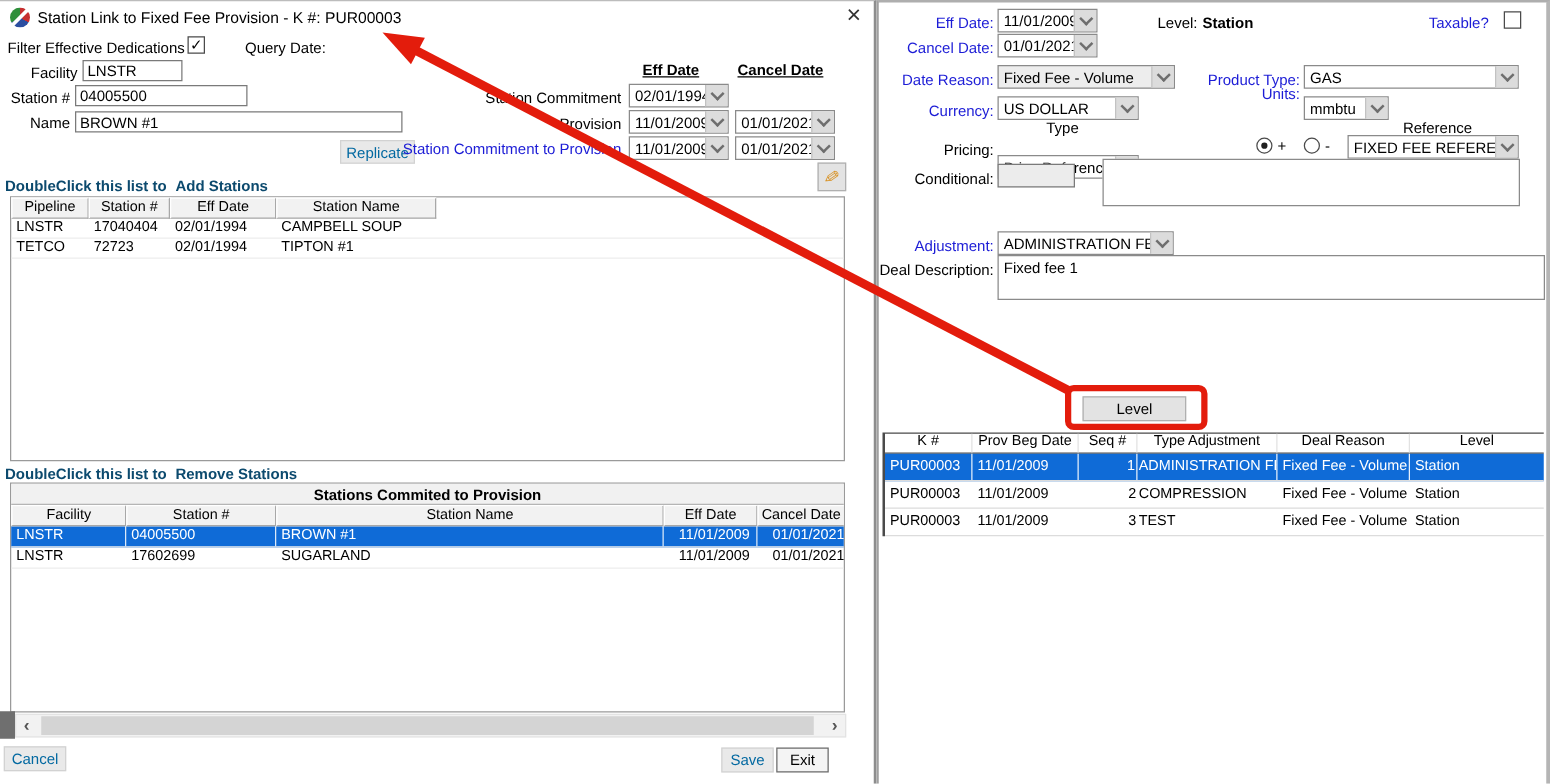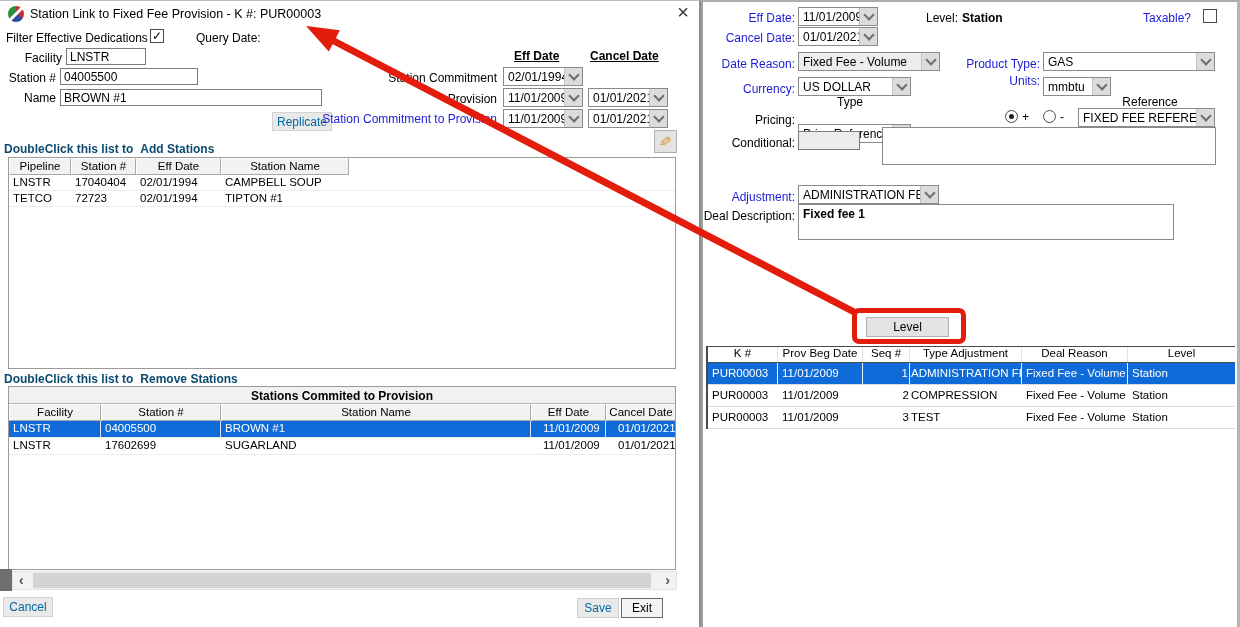--- a/index.html
+++ b/index.html
@@ -216,21 +216,21 @@
     </span>
 </div>
 
 <div class="abs r blue" style="left:700px;top:82px;width:95px;z-index:3;">Currency:</div>
 <div class="abs combo" style="left:798px;top:77px;width:113px;height:19px;z-index:3;">
   <span class="cval">US DOLLAR</span>
   <span class="cbtn">
       <i class="chev"></i>
     </span>
 </div>
-<div class="abs r blue" style="left:960px;top:74px;width:80px;z-index:3;">Units:</div>
+<div class="abs r blue" style="left:960px;top:68px;width:80px;z-index:3;">Units:</div>
 <div class="abs combo" style="left:1043px;top:77px;width:68px;height:19px;z-index:3;">
   <span class="cval">mmbtu</span>
   <span class="cbtn">
       <i class="chev"></i>
     </span>
 </div>
 
 <div class="abs" style="left:800px;top:95px;width:100px;text-align:center;z-index:3;">Type</div>
 <div class="abs" style="left:1100px;top:95px;width:100px;text-align:center;z-index:3;">Reference</div>
 
@@ -258,21 +258,21 @@
 
 <div class="abs r blue" style="left:700px;top:190px;width:95px;z-index:3;">Adjustment:</div>
 <div class="abs combo" style="left:798px;top:185px;width:141px;height:19px;z-index:3;">
   <span class="cval">ADMINISTRATION FEE</span>
   <span class="cbtn">
       <i class="chev"></i>
     </span>
 </div>
 
 <div class="abs r" style="left:698px;top:209px;width:97px;z-index:3;">Deal Description:</div>
-<textarea class="abs ta" style="left: 798px; top: 204px; width: 376px; height: 36px; z-index: 3; font-weight: bold;">Fixed fee 1</textarea>
+<textarea class="abs ta" style="left: 798px; top: 204px; width: 438px; height: 36px; z-index: 3;">Fixed fee 1</textarea>
 
 <div class="abs btn" style="left:866px;top:317px;width:83px;height:20px;z-index:3;">Level</div>
 
 <div class="abs" style="left:706px;top:346px;width:529px;border-left:2px solid #4a4a4a;z-index:3;">
   <div class="rgrid rhead">
     <div>K #</div>
     <div>Prov Beg Date</div>
     <div>Seq #</div>
     <div>Type Adjustment</div>
     <div>Deal Reason</div>

